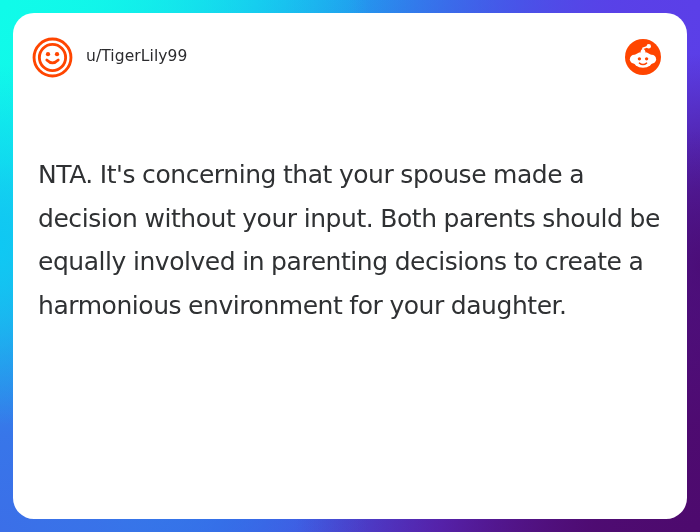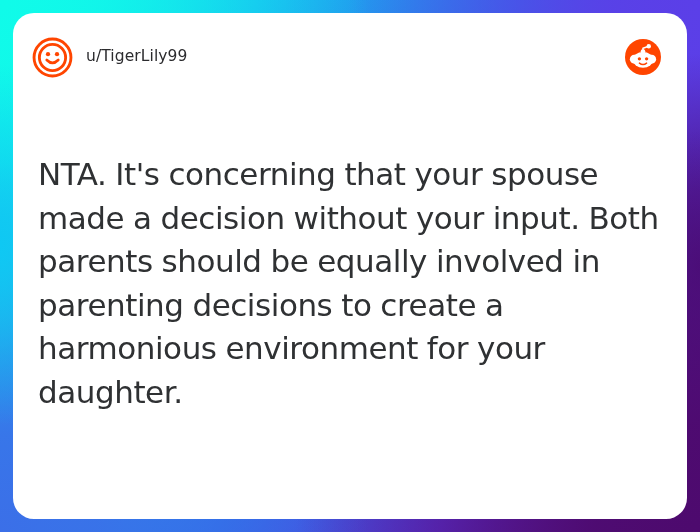--- a/index.html
+++ b/index.html
@@ -100,21 +100,21 @@
     display: block;
   }
 
   
   .comment-body {
     position: absolute;
     left: 25px;
     right: 25px;
     top: 140px;
     font-family: "DejaVu Sans", sans-serif;
-    font-size: 31px;
+    font-size: 25px;
     line-height: 43.5px;
     color: #2f3133;
     letter-spacing: -0.45px;
     word-spacing: -0.5px;
     white-space: pre-wrap;
   }
 </style>
 </head>
 <body>
 

